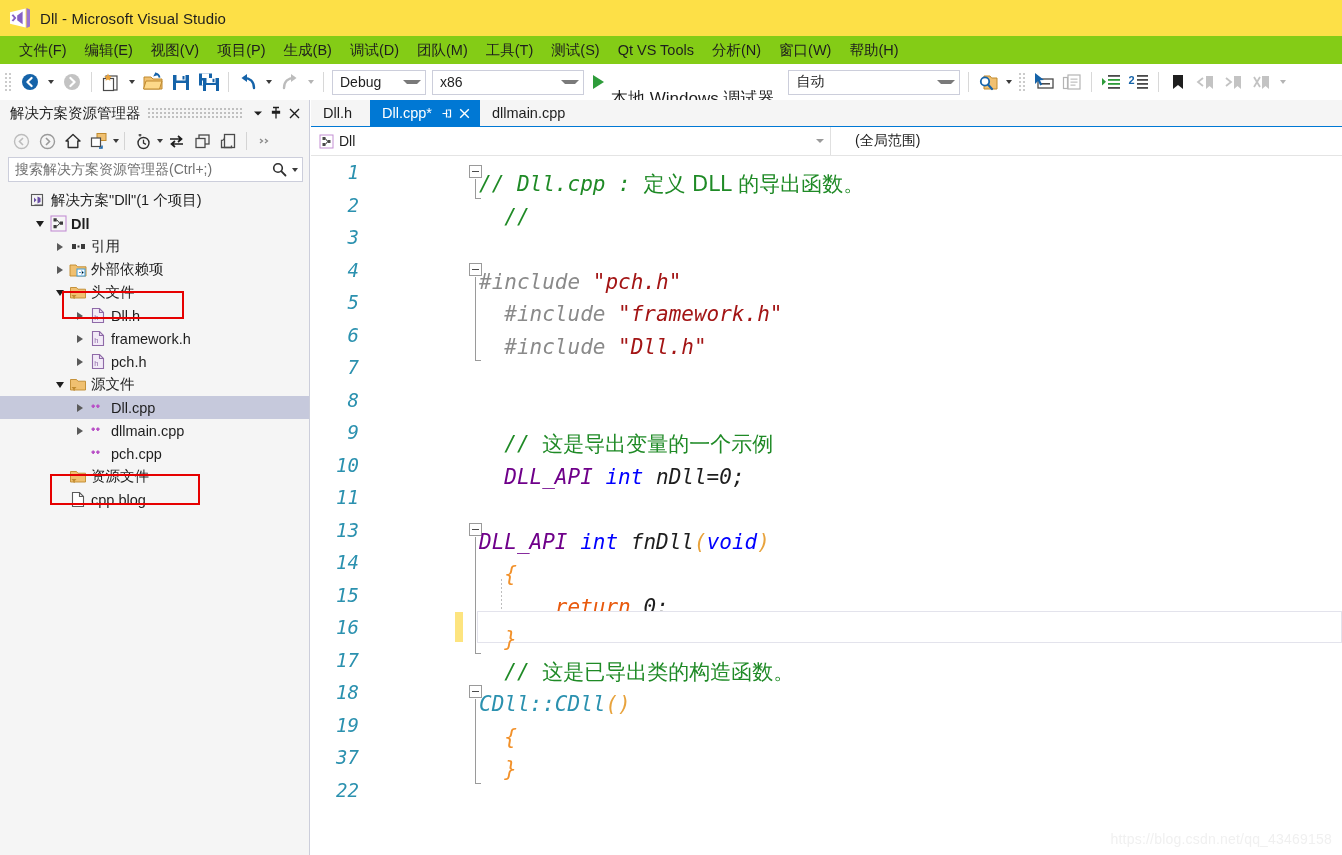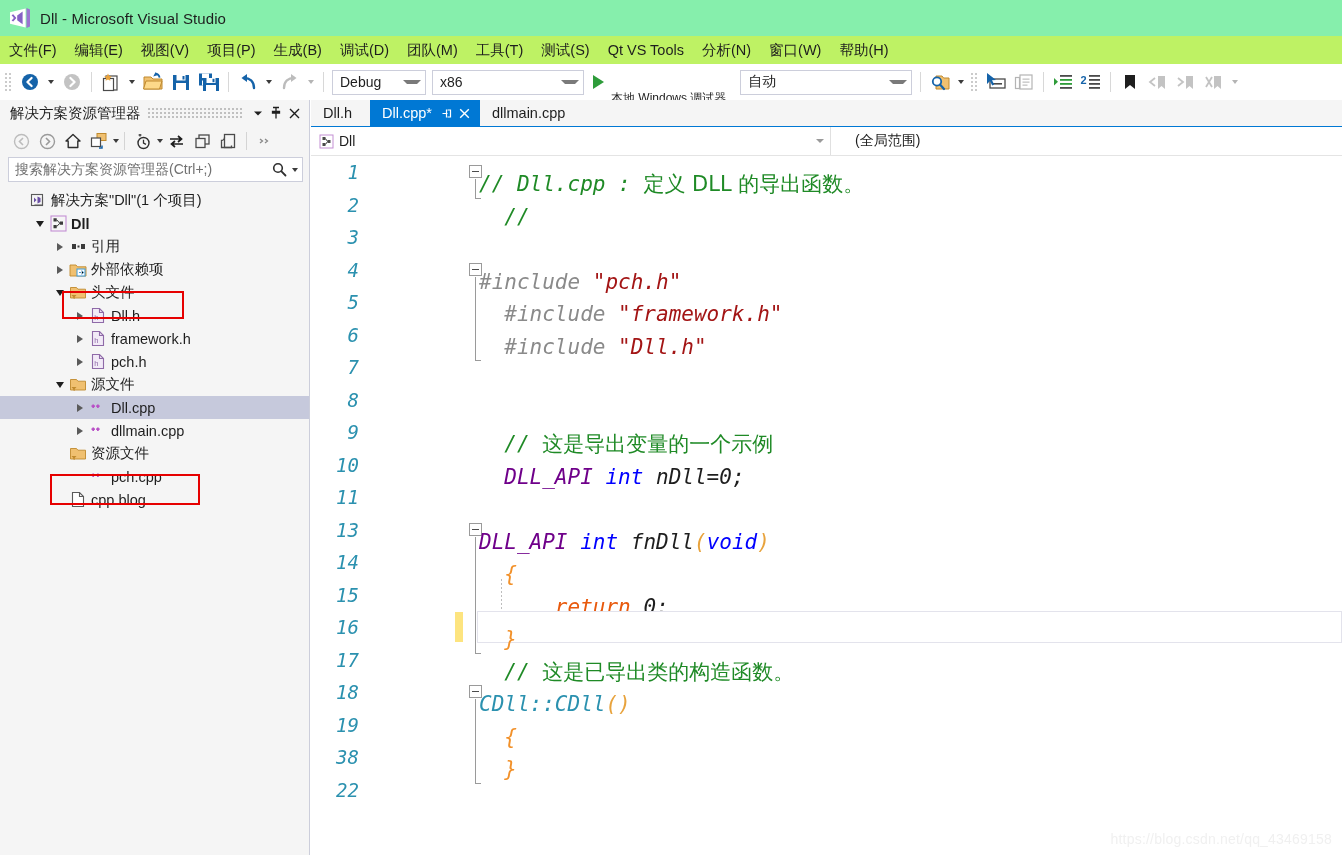--- a/index.html
+++ b/index.html
@@ -9,34 +9,34 @@
     overflow: hidden;
     background: #ffffff;
     font-family: "Liberation Sans", sans-serif;
     -webkit-font-smoothing: antialiased;
   }
   .app { position: relative; width: 1342px; height: 855px; background: #ffffff; }
 
   
   .titlebar {
     position: absolute; left: 0; top: 0; width: 1342px; height: 36px;
-    background: #86efac; display: flex; align-items: center;
+    background: #fde047; display: flex; align-items: center;
   }
   .vs-logo {
     width: 26px; height: 26px; margin-left: 6px; margin-right: 8px;
     position: relative; flex: none;
   }
   .title-text {
     font-size: 15px; color: #1e1e1e; letter-spacing: .1px;
   }
 
   
   .menubar {
     position: absolute; left: 0; top: 36px; width: 1342px; height: 28px;
-    display: flex; align-items: center; padding-left: 0; background: #bef264;
+    display: flex; align-items: center; padding-left: 10px; background: #84cc16;
   }
   .menu-item {
     font-size: 14.5px; color: #1e1e1e; padding: 2px 9px; white-space: nowrap; cursor: default;
   }
 
   
   .toolbar {
     position: absolute; left: 0; top: 64px; width: 1342px; height: 36px;
     background: #ffffff; display: flex; align-items: center; padding-left: 2px;
   }
@@ -64,21 +64,21 @@
   .combo .cb-arrow {
     margin-left: auto; padding-left: 10px;
     width: 0; height: 0; border-left: 4px solid transparent; border-right: 4px solid transparent;
     border-top: 4px solid #7a7a7a;
   }
   .run-btn { display: flex; align-items: center; margin: 0 2px 0 6px; flex: none; }
   .run-tri {
     width: 0; height: 0; border-top: 7px solid transparent; border-bottom: 7px solid transparent;
     border-left: 11px solid #2e9c3a; margin-right: 7px;
   }
-  .run-label { font-size: 12px; color: #1e1e1e; white-space: nowrap; margin-top: 32px; }
+  .run-label { font-size: 17px; color: #1e1e1e; white-space: nowrap; margin-top: 32px; }
 
   
   .sln {
     position: absolute; left: 0; top: 100px; width: 310px; height: 755px;
     background: #f5f5f5; border-right: 1px solid #cccedb;
     display: flex; flex-direction: column;
   }
   .sln-head {
     height: 26px; display: flex; align-items: center; padding: 0 6px 0 10px; flex: none;
   }
@@ -667,44 +667,44 @@
                 <path d="M2.5 6.2 h3.4 M4.2 4.5 v3.4" stroke="#b84fc6" stroke-width="1.7"></path>
                 <path d="M7.2 6.2 h3.4 M8.9 4.5 v3.4" stroke="#b84fc6" stroke-width="1.7"></path>
                 <path d="M2.5 11.2 h3.4 M4.2 9.5 v3.4" stroke="#b84fc6" stroke-width="0"></path>
                 <path d="M11.5 6.2 h3.4 M13.2 4.5 v3.4" stroke="#b84fc6" stroke-width="0"></path>
                 <path d="M3 10.5 L7 10.5" stroke="#b84fc6" stroke-width="0"></path>
               </svg>
             </span>
             <span class="tlabel">dllmain.cpp</span>
           </div>
           <div class="trow">
-            <span style="flex: 0 0 auto; width: 52px;"></span>
-            <span class="twist"></span>
-            <span class="ticon">
-              <svg width="18" height="16" viewBox="0 0 18 16">
-                <path d="M1.5 2.5 h6 l1.4 1.7 H16.5 V13 H1.5 Z" fill="#f0c070" stroke="#c08a2e" stroke-width=".9"></path>
-                <path d="M2.5 10 h5 l-1.8 2 v2 l-1.4 -.8 v-1.2 Z" fill="#c08a2e"></path>
-              </svg>
-            </span>
-            <span class="tlabel">资源文件</span>
-          </div>
-          <div class="trow">
             <span style="flex: 0 0 auto; width: 72px;"></span>
             <span class="twist"></span>
             <span class="ticon">
               <svg width="18" height="16" viewBox="0 0 18 16">
                 <path d="M4 4.5 L8 7 L4 9.5 Z" fill="#b84fc6" opacity="0"></path>
                 <path d="M2.5 6.2 h3.4 M4.2 4.5 v3.4" stroke="#b84fc6" stroke-width="1.7"></path>
                 <path d="M7.2 6.2 h3.4 M8.9 4.5 v3.4" stroke="#b84fc6" stroke-width="1.7"></path>
                 <path d="M2.5 11.2 h3.4 M4.2 9.5 v3.4" stroke="#b84fc6" stroke-width="0"></path>
                 <path d="M11.5 6.2 h3.4 M13.2 4.5 v3.4" stroke="#b84fc6" stroke-width="0"></path>
                 <path d="M3 10.5 L7 10.5" stroke="#b84fc6" stroke-width="0"></path>
               </svg>
             </span>
             <span class="tlabel">pch.cpp</span>
+          </div>
+          <div class="trow">
+            <span style="flex: 0 0 auto; width: 52px;"></span>
+            <span class="twist"></span>
+            <span class="ticon">
+              <svg width="18" height="16" viewBox="0 0 18 16">
+                <path d="M1.5 2.5 h6 l1.4 1.7 H16.5 V13 H1.5 Z" fill="#f0c070" stroke="#c08a2e" stroke-width=".9"></path>
+                <path d="M2.5 10 h5 l-1.8 2 v2 l-1.4 -.8 v-1.2 Z" fill="#c08a2e"></path>
+              </svg>
+            </span>
+            <span class="tlabel">资源文件</span>
           </div>
           <div class="trow">
             <span style="flex: 0 0 auto; width: 52px;"></span>
             <span class="twist"></span>
             <span class="ticon">
               <svg width="16" height="17" viewBox="0 0 16 17">
                 <path d="M2.5 1.5 h7 l4 4 v10 h-11 Z" fill="#fff" stroke="#5a5a5a" stroke-width="1.1"></path>
                 <path d="M9.5 1.5 v4 h4" fill="none" stroke="#5a5a5a" stroke-width="1.1"></path>
               </svg>
             </span>
@@ -848,21 +848,21 @@
             <div class="foldbox"></div>
             <div class="foldline" style="top: 23px; height: 10px;"></div>
             <div class="ctext"><span class="typ">CDll::CDll</span><span class="par">(</span><span class="par">)</span></div>
           </div>
           <div class="cline">
             <div class="gutter">19</div>
             <div class="foldline" style="top: 0px; height: 32.5px;"></div>
             <div class="ctext"><span class="brc">  {</span></div>
           </div>
           <div class="cline">
-            <div class="gutter">38</div>
+            <div class="gutter">37</div>
             <div class="foldline" style="top: 0px; height: 32.5px;"></div>
             <div class="ctext"><span class="brc">  }</span></div>
           </div>
           <div class="cline">
             <div class="gutter">22</div>
             <div class="foldline" style="top: 0px; height: 9px;"></div>
             <div class="foldend" style="top: 9px;"></div>
             <div class="ctext"></div>
           </div>
         </div>

